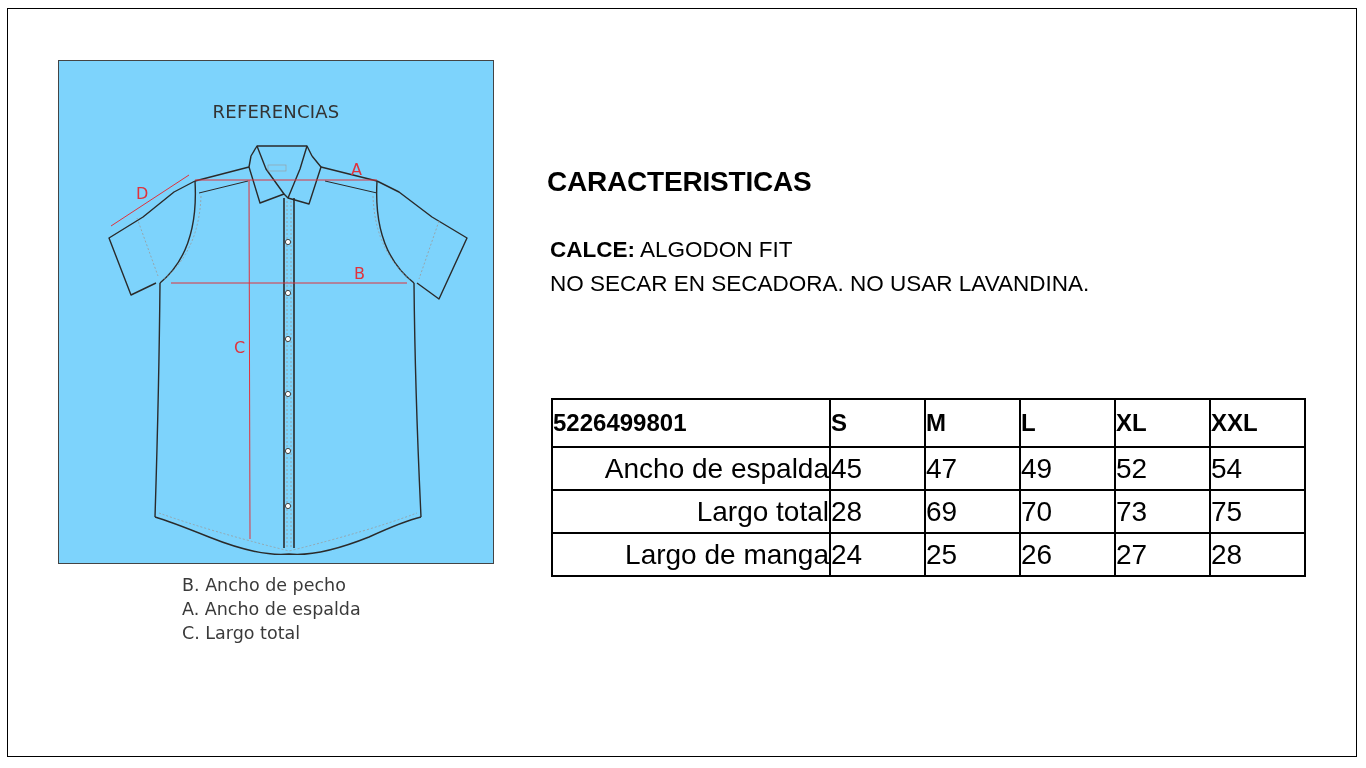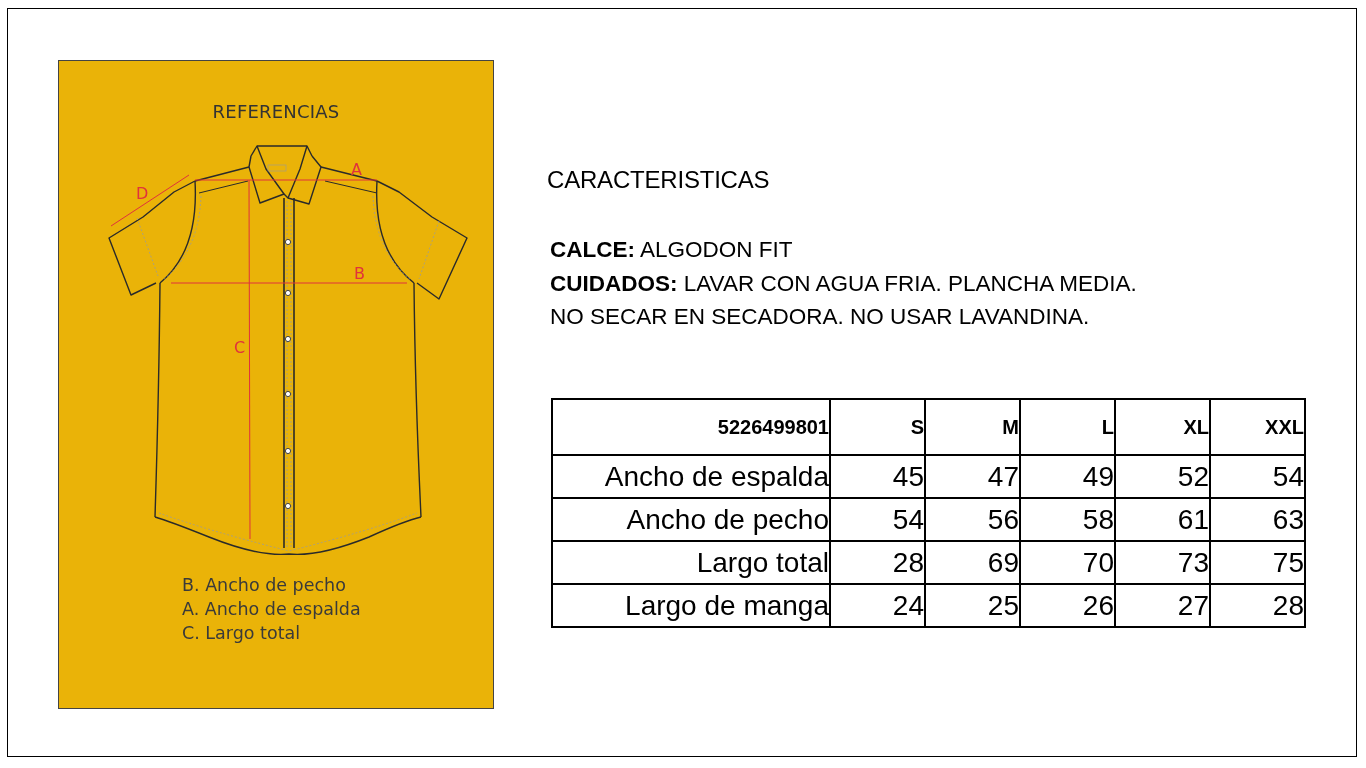--- a/index.html
+++ b/index.html
@@ -1,31 +1,31 @@
 <!DOCTYPE html>
 <html><head>
 <meta charset="utf-8">
 <style>
   html, body { margin: 0; padding: 0; background: #ffffff; }
   body { width: 1366px; height: 768px; position: relative; overflow: hidden; font-family: "Liberation Sans", sans-serif; }
   .outer-frame { position: absolute; left: 7px; top: 8px; width: 1350px; height: 749px; border: 1.5px solid #000; box-sizing: border-box; }
-  .ref-panel { position: absolute; left: 58px; top: 60px; width: 436px; height: 649px; border: 1.5px solid #444; box-sizing: border-box; background: #eab308; padding-left: 32px; }
+  .ref-panel { position: absolute; left: 58px; top: 60px; width: 436px; height: 504px; border: 1.5px solid #444; box-sizing: border-box; background: #7dd3fc; padding-left: 32px; }
   .ref-title { position: absolute; left: 0; width: 100%; top: 40px; text-align: center; font-family: "DejaVu Sans", sans-serif; font-size: 18px; color: #333; letter-spacing: 0.2px; }
   .shirt-svg { position: absolute; left: 0; top: 0; }
   .legend { position: absolute; left: 123px; top: 512px; font-family: "DejaVu Sans", sans-serif; font-size: 17.5px; color: #3a3a3a; line-height: 24px; }
   .legend div { white-space: nowrap; }
-  .char-title { position: absolute; left: 547px; top: 166px; font-family: "Liberation Sans", sans-serif; font-weight: normal; font-size: 24px; color: #000; letter-spacing: -0.2px; }
+  .char-title { position: absolute; left: 547px; top: 166px; font-family: "Liberation Sans", sans-serif; font-weight: bold; font-size: 28px; color: #000; letter-spacing: -0.2px; }
   .specs { position: absolute; left: 550px; top: 233px; font-family: "Liberation Sans", sans-serif; font-size: 22.5px; color: #000; line-height: 33.5px; }
   .specs .line { white-space: nowrap; }
   .specs b { font-weight: bold; margin-top: 31px; }
   table.size-table { position: absolute; left: 551px; top: 398px; border-collapse: collapse; font-family: "Liberation Sans", sans-serif; color: #000; }
   table.size-table td, table.size-table th { border: 2px solid #000; padding: 0; height: 43px; box-sizing: border-box; }
-  table.size-table th { font-weight: bold; font-size: 20px; text-align: right; height: 56px; }
+  table.size-table th { font-weight: bold; font-size: 24px; text-align: left; height: 48px; }
   table.size-table td.label { text-align: right; padding-left: 6px; font-size: 28px; width: 278px; white-space: nowrap; }
-  table.size-table td.val { text-align: right; font-size: 28px; width: 95px; }
+  table.size-table td.val { text-align: left; font-size: 28px; width: 95px; }
   table.size-table th.code { width: 278px; }
   table.size-table th.size { width: 95px; }
 </style>
 </head>
 <body>
 
 <div class="outer-frame"></div>
 
 <div class="ref-panel">
   <div class="ref-title">REFERENCIAS</div>
@@ -99,21 +99,20 @@
     <div>B. Ancho de pecho</div>
     <div>A. Ancho de espalda</div>
     <div>C. Largo total</div>
   </div>
 </div>
 
 <div class="char-title">CARACTERISTICAS</div>
 
 <div class="specs">
   <div class="line"><b>CALCE:</b><span> ALGODON FIT</span></div>
-  <div class="line"><b>CUIDADOS:</b><span> LAVAR CON AGUA FRIA. PLANCHA MEDIA.</span></div>
   <div class="line"><span>NO SECAR EN SECADORA. NO USAR LAVANDINA.</span></div>
 </div>
 
 <table class="size-table">
   <thead>
     <tr>
       <th class="code">5226499801</th>
       <th class="size">S</th>
       <th class="size">M</th>
       <th class="size">L</th>
@@ -124,28 +123,20 @@
   <tbody>
     <tr>
       <td class="label">Ancho de espalda</td>
       <td class="val">45</td>
       <td class="val">47</td>
       <td class="val">49</td>
       <td class="val">52</td>
       <td class="val">54</td>
     </tr>
     <tr>
-      <td class="label">Ancho de pecho</td>
-      <td class="val">54</td>
-      <td class="val">56</td>
-      <td class="val">58</td>
-      <td class="val">61</td>
-      <td class="val">63</td>
-    </tr>
-    <tr>
       <td class="label">Largo total</td>
       <td class="val">28</td>
       <td class="val">69</td>
       <td class="val">70</td>
       <td class="val">73</td>
       <td class="val">75</td>
     </tr>
     <tr>
       <td class="label">Largo de manga</td>
       <td class="val">24</td>

